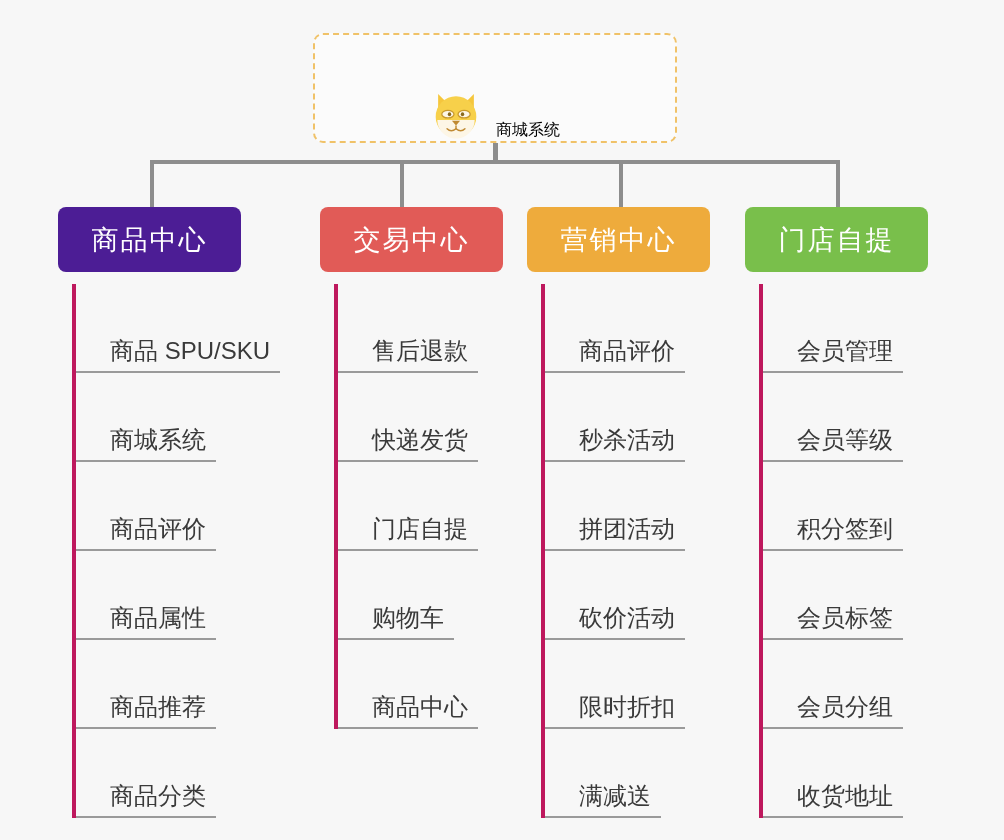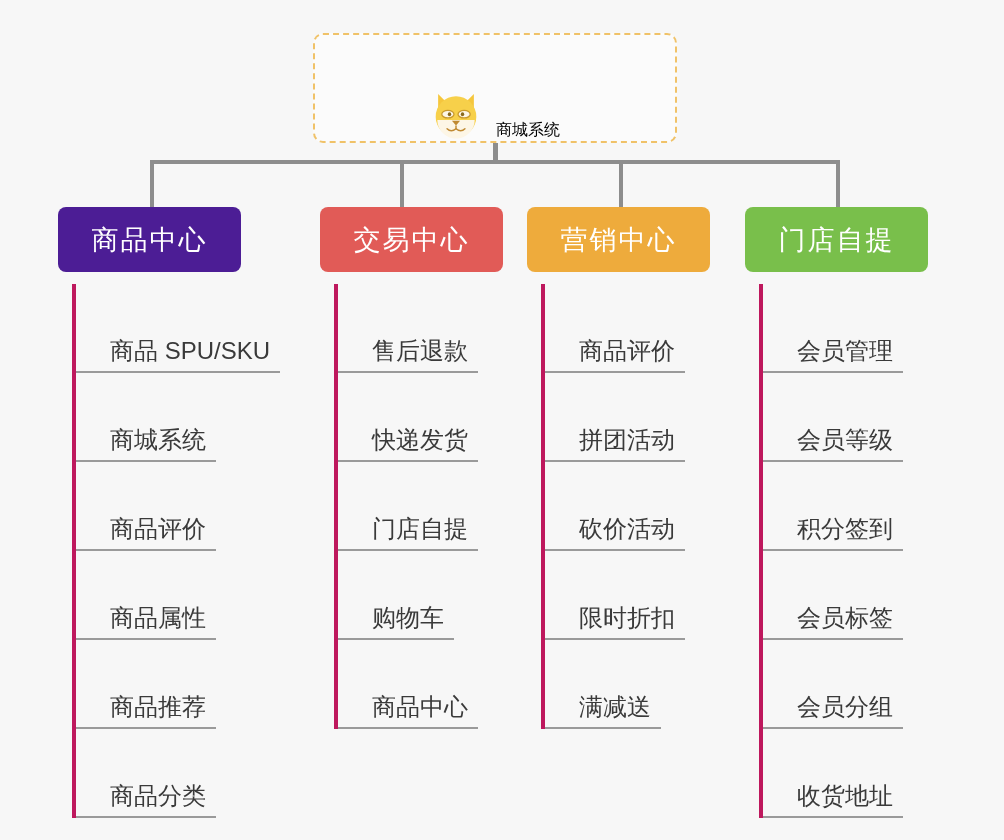--- a/index.html
+++ b/index.html
@@ -165,20 +165,23 @@
 
 <div class="column" style="left:527px; width:240px;">
   <div class="col-header" style="width:183px; background:#eeab3c;">
     <span>营销中心</span>
   </div>
   <div class="branch-list">
     <div class="leaf">
         <span class="leaf-label">商品评价</span>
       </div>
     <div class="leaf">
+        <span class="leaf-label">秒杀活动</span>
+      </div>
+    <div class="leaf">
         <span class="leaf-label">拼团活动</span>
       </div>
     <div class="leaf">
         <span class="leaf-label">砍价活动</span>
       </div>
     <div class="leaf">
         <span class="leaf-label">限时折扣</span>
       </div>
     <div class="leaf">
         <span class="leaf-label">满减送</span>

